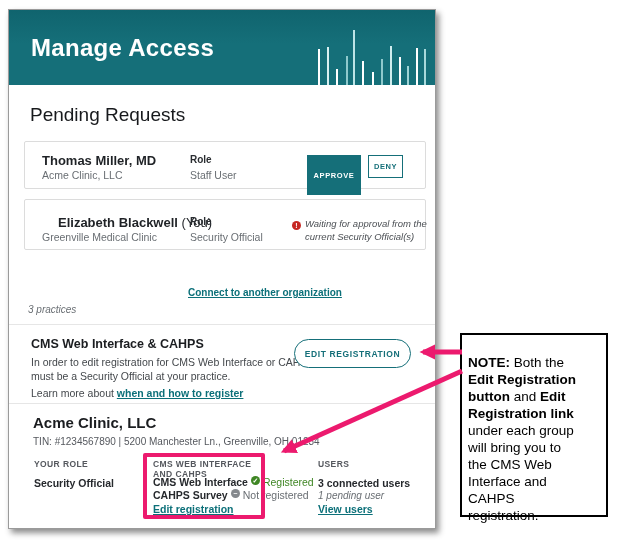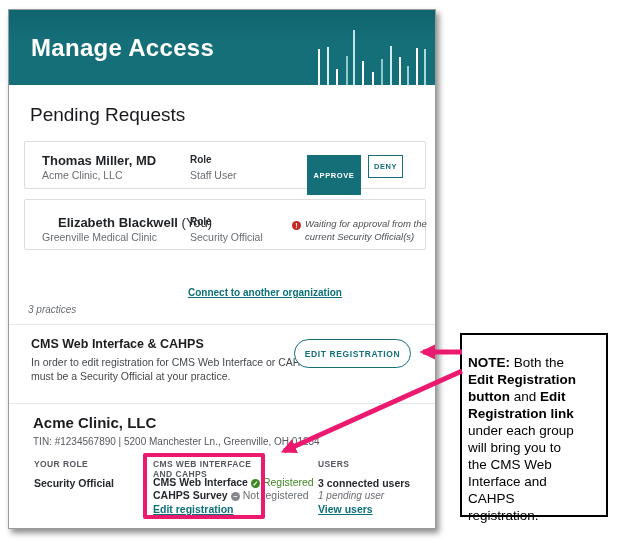--- a/index.html
+++ b/index.html
@@ -58,21 +58,21 @@
   .learn .link{font-size:10.5px;}
   .btn-editreg{position:absolute;left:285px;top:329px;width:117px;height:29px;
     background:#fff;border:1.5px solid var(--teal);border-radius:15px;color:var(--teal);
     font-size:8.5px;font-weight:700;letter-spacing:.6px;font-family:inherit;cursor:pointer;}
 
   .prac-name{position:absolute;left:24px;top:404px;font-size:15px;font-weight:700;}
   .tin{position:absolute;left:24px;top:426px;font-size:10px;color:#55585E;}
   .col-lbl{position:absolute;top:449px;font-size:8.5px;font-weight:700;
     color:#55585E;letter-spacing:.4px;}
   .strong-val{position:absolute;font-size:10.5px;font-weight:700;color:#26292D;}
-  .reg-row{position:absolute;font-size:10.5px;display:flex;align-items:flex-end;gap:3px;}
+  .reg-row{position:absolute;font-size:10.5px;display:flex;align-items:flex-start;gap:3px;}
   .reg-name{font-weight:700;color:#26292D;}
   .dot{width:9px;height:9px;border-radius:50%;color:#fff;font-size:7px;font-weight:700;
     line-height:9px;text-align:center;flex:0 0 auto;}
   .dot.green{background:var(--green);}
   .dot.grey{background:#85898D;}
   .reg-status.green{color:var(--green);}
   .reg-status.grey{color:var(--gray);}
   .small-link{position:absolute;font-size:10.5px;}
   .ital{position:absolute;font-size:10px;font-style:italic;color:var(--gray);}
 
@@ -134,20 +134,21 @@
     </div>
 
     <a class="link connect-link">Connect to another organization</a>
     <div class="count">3 practices</div>
 
     <div class="divider" style="top:314px;"></div>
 
     <div class="cms-h">CMS Web Interface &amp; CAHPS</div>
     <div class="cms-body">In order to edit registration for CMS Web Interface or CAHPS, you
 must be a Security Official at your practice.</div>
+    <div class="learn"><span>Learn more about </span><a class="link">when and how to register</a></div>
     <button class="btn-editreg">EDIT REGISTRATION</button>
 
     <div class="divider" style="top:393px;"></div>
 
     <div class="prac-name">Acme Clinic, LLC</div>
     <div class="tin">TIN: #1234567890  |  5200 Manchester Ln., Greenville, OH 01234</div>
 
     <div class="col-lbl" style="left:25px;">YOUR ROLE</div>
     <div class="strong-val" style="left:25px;top:467px;">Security Official</div>
 

